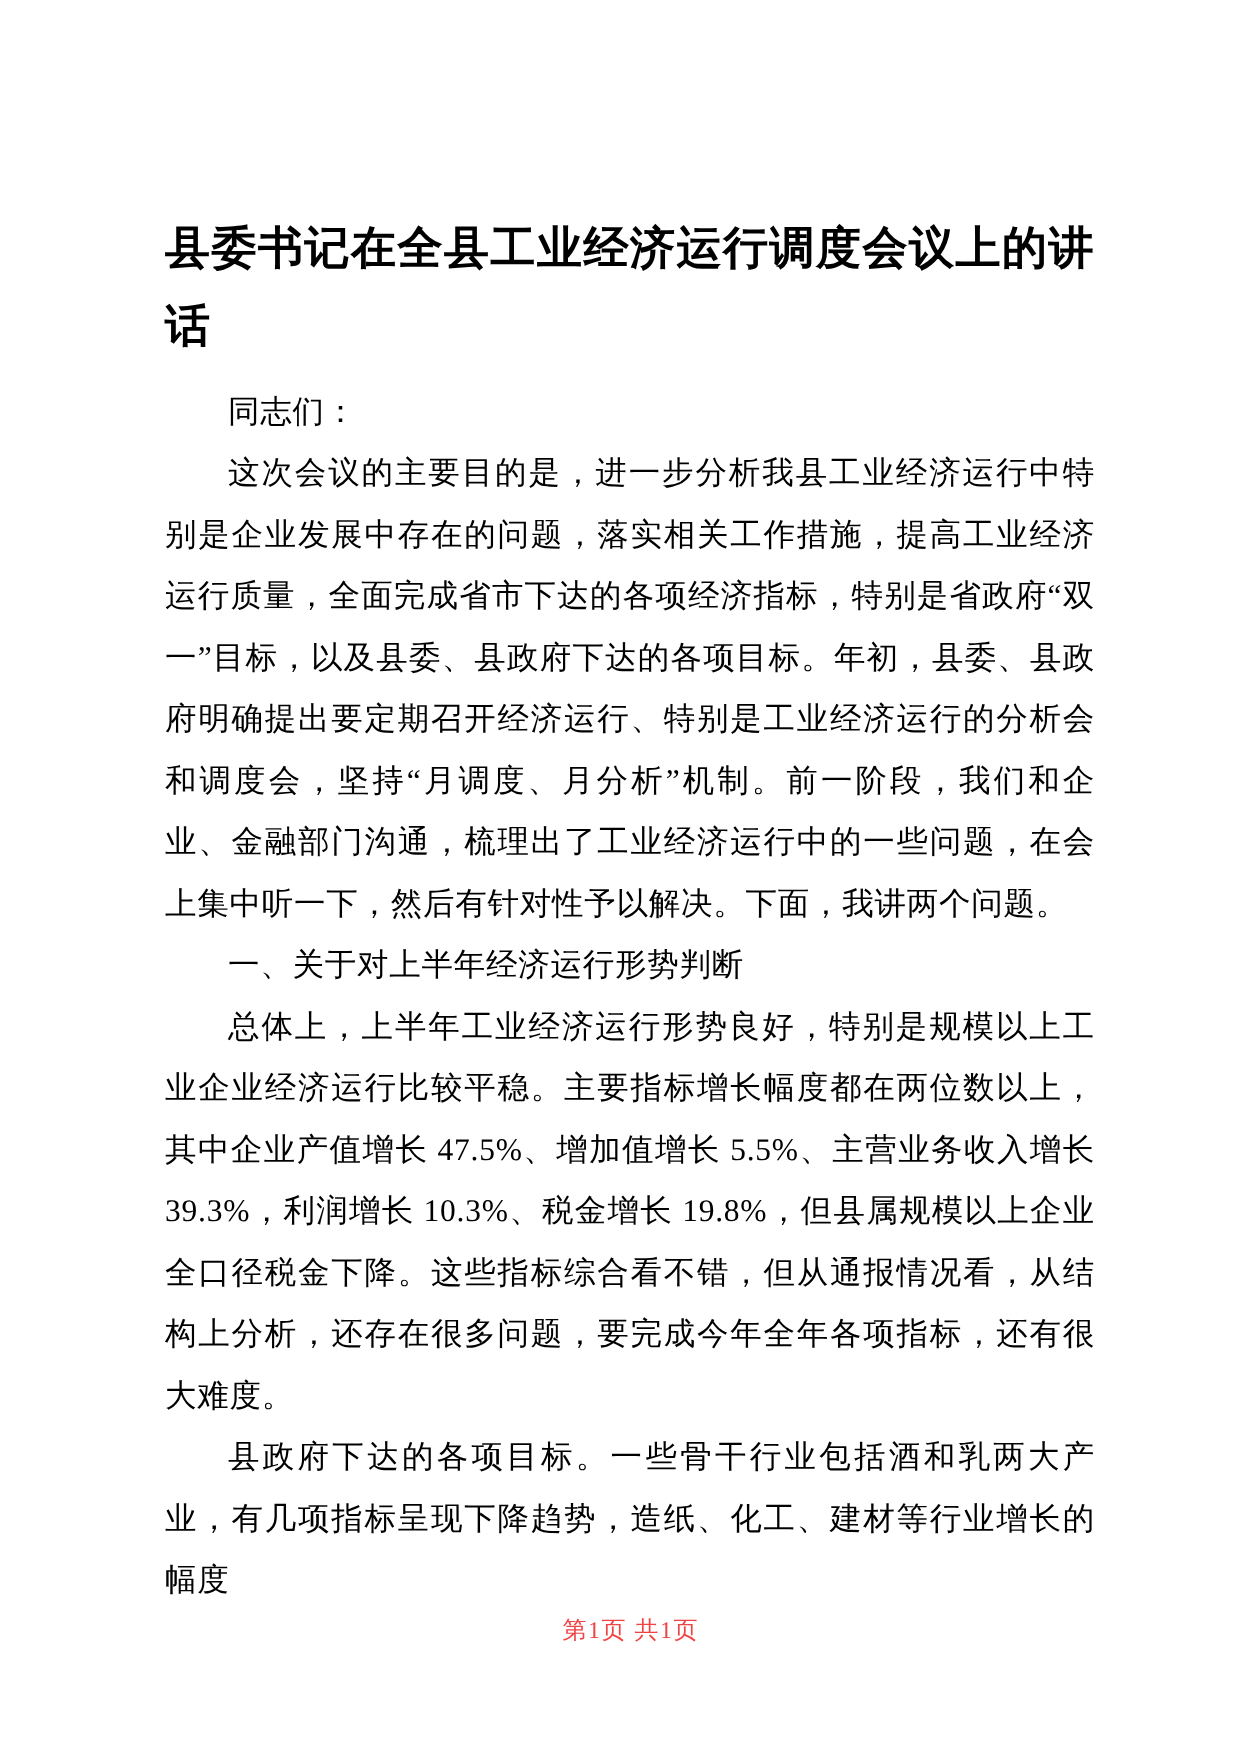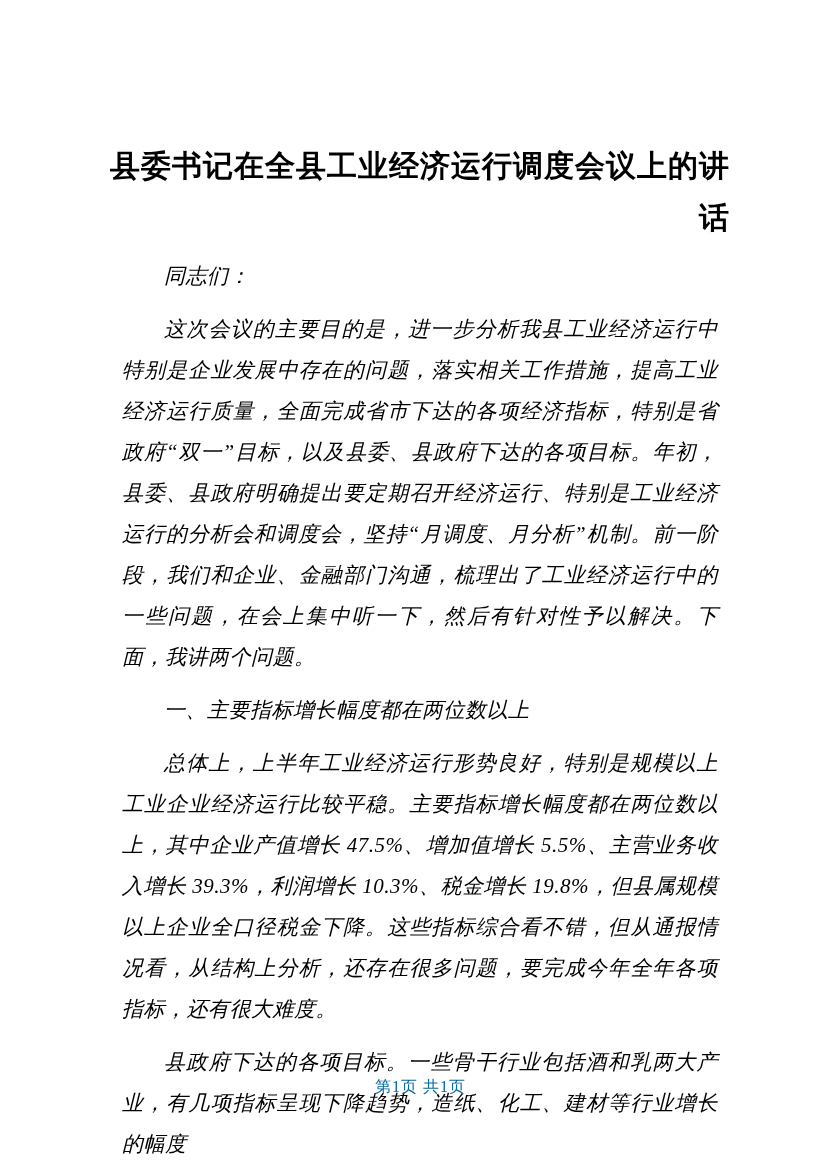--- a/index.html
+++ b/index.html
@@ -15,56 +15,55 @@
     background: #ffffff;
     box-sizing: border-box;
     padding: 140px 97px 0 110px;
     font-family: "Liberation Serif", "DejaVu Serif", serif;
     color: #000000;
     overflow: hidden;
   }
   .doc-title {
     font-size: 30px;
     font-weight: bold;
-    text-align: right;
+    text-align: left;
     line-height: 52px;
     margin: 0 0 10px 0;
     letter-spacing: 1px;
   }
   .doc-body p {
     font-size: 21px;
     line-height: 41px;
-    margin: 12px;
+    margin: 0;
     text-indent: 2em;
     text-align: justify;
     text-justify: inter-ideograph;
     letter-spacing: 0.5px;
     word-break: break-all;
-    font-style: italic;
   }
   .page-footer {
     position: absolute;
     left: 0;
     right: 0;
     bottom: 72px;
     text-align: center;
     font-size: 16px;
-    color: #0369a1;
+    color: #ef4444;
     letter-spacing: 1px;
     margin-left: 14px;
   }
 </style>
 </head>
 <body>
 
 <div class="page">
   <h1 class="doc-title">县委书记在全县工业经济运行调度会议上的讲话</h1>
 
   <div class="doc-body">
     <p>同志们：</p>
     <p>这次会议的主要目的是，进一步分析我县工业经济运行中特别是企业发展中存在的问题，落实相关工作措施，提高工业经济运行质量，全面完成省市下达的各项经济指标，特别是省政府“双一”目标，以及县委、县政府下达的各项目标。年初，县委、县政府明确提出要定期召开经济运行、特别是工业经济运行的分析会和调度会，坚持“月调度、月分析”机制。前一阶段，我们和企业、金融部门沟通，梳理出了工业经济运行中的一些问题，在会上集中听一下，然后有针对性予以解决。下面，我讲两个问题。</p>
-    <p>一、主要指标增长幅度都在两位数以上</p>
+    <p>一、关于对上半年经济运行形势判断</p>
     <p>总体上，上半年工业经济运行形势良好，特别是规模以上工业企业经济运行比较平稳。主要指标增长幅度都在两位数以上，其中企业产值增长 47.5%、增加值增长 5.5%、主营业务收入增长 39.3%，利润增长 10.3%、税金增长 19.8%，但县属规模以上企业全口径税金下降。这些指标综合看不错，但从通报情况看，从结构上分析，还存在很多问题，要完成今年全年各项指标，还有很大难度。</p>
     <p>县政府下达的各项目标。一些骨干行业包括酒和乳两大产业，有几项指标呈现下降趋势，造纸、化工、建材等行业增长的幅度</p>
   </div>
 
   <div class="page-footer">第1页 共1页</div>
 </div>
 
 </body></html>

